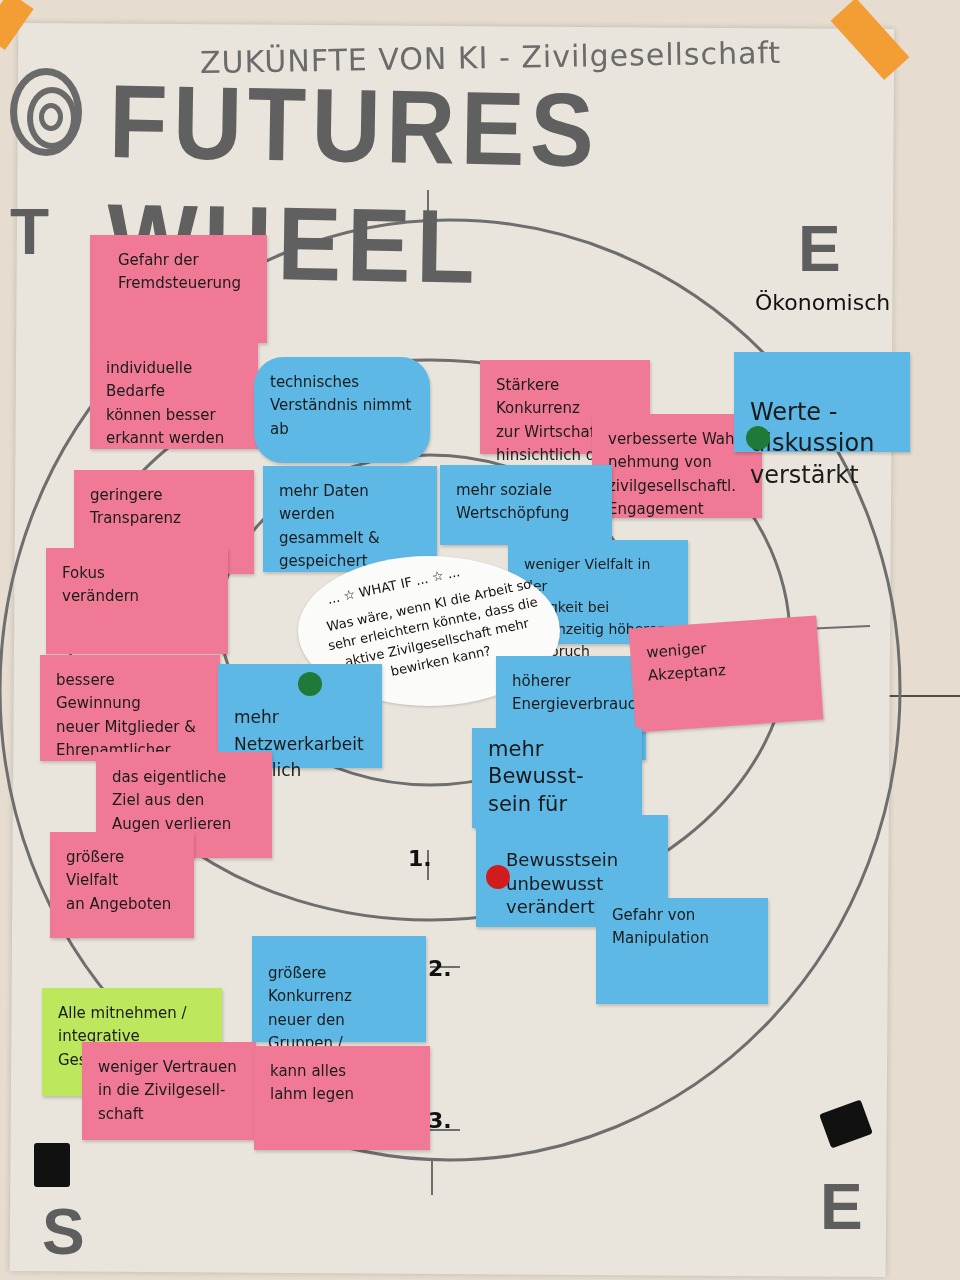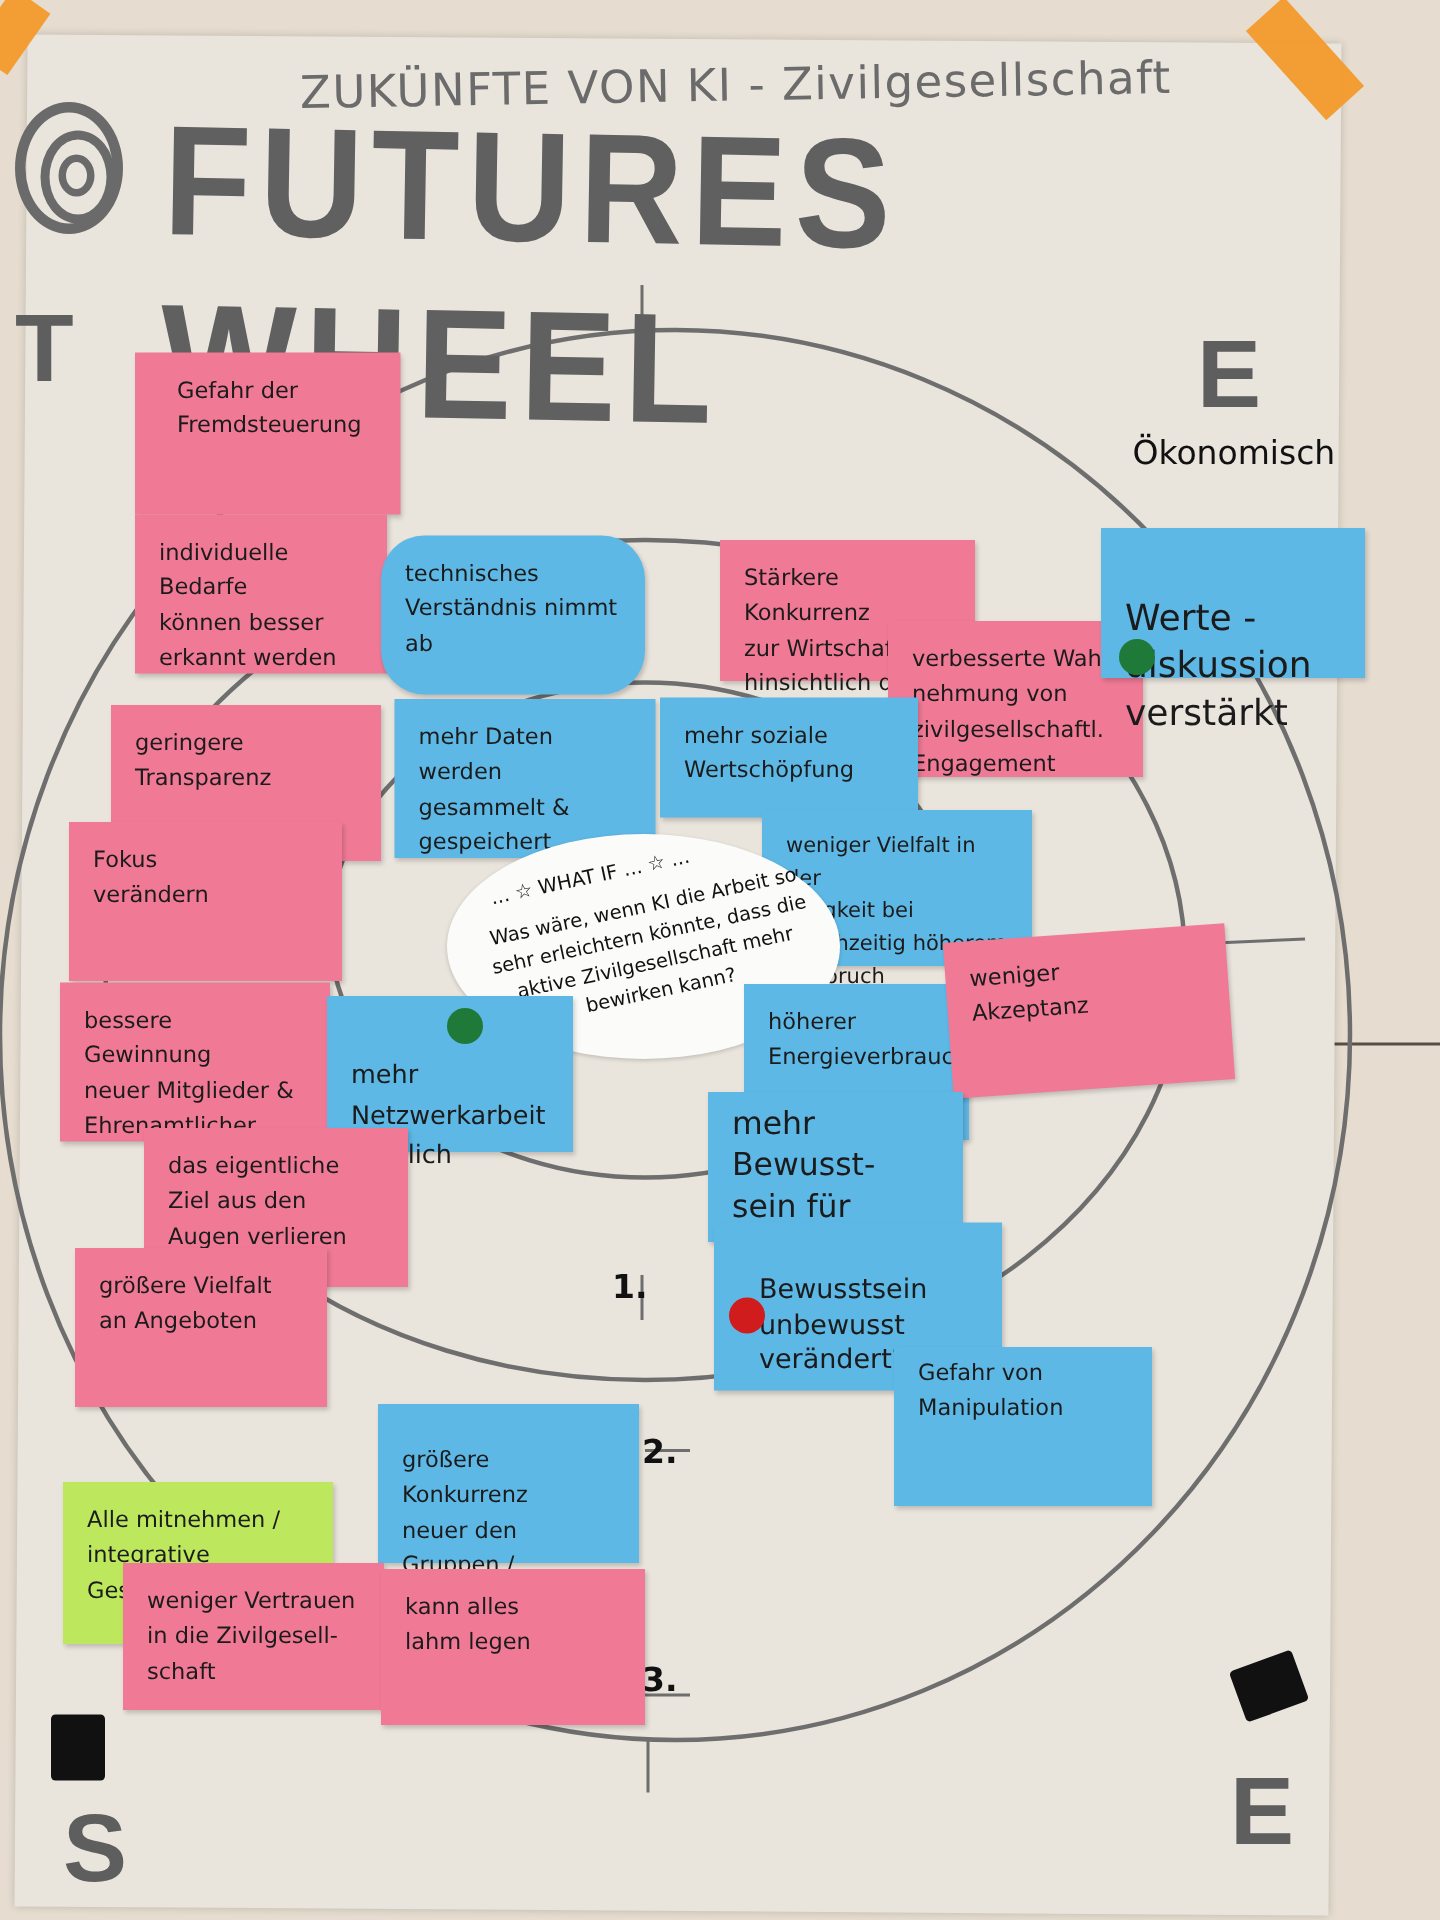--- a/index.html
+++ b/index.html
@@ -166,21 +166,21 @@
 <div class="note pink" style="left:96px;top:752px;width:176px;height:106px;">das eigentliche
 Ziel aus den
 Augen verlieren als
 Gefahr</div>
 <div class="note blue" style="left:476px;top:815px;width:192px;height:112px;font-size:18px;line-height:1.3;padding-top:10px;padding-left:30px;">
   <span>Bewusstsein
 unbewusst
 verändert?</span>
   <span class="dot" style="left:10px;top:50px;background:#d01c1c;"></span>
 </div>
-<div class="note pink" style="left:50px;top:832px;width:168px;height:106px;">größere Vielfalt
+<div class="note pink" style="left:50px;top:832px;width:144px;height:106px;">größere Vielfalt
 an Angeboten</div>
 <div class="note blue" style="left:596px;top:898px;width:172px;height:106px;padding-top:6px;">Gefahr von
 Manipulation</div>
 <div class="note green" style="left:42px;top:988px;width:180px;height:108px;">Alle mitnehmen /
 integrative
 Gesellschaft</div>
 <div class="note blue" style="left:252px;top:936px;width:174px;height:106px;padding-top:26px;">größere Konkurrenz
 neuer den
 Gruppen / Akteuren</div>
 <div class="note pink" style="left:82px;top:1042px;width:174px;height:98px;">weniger Vertrauen

